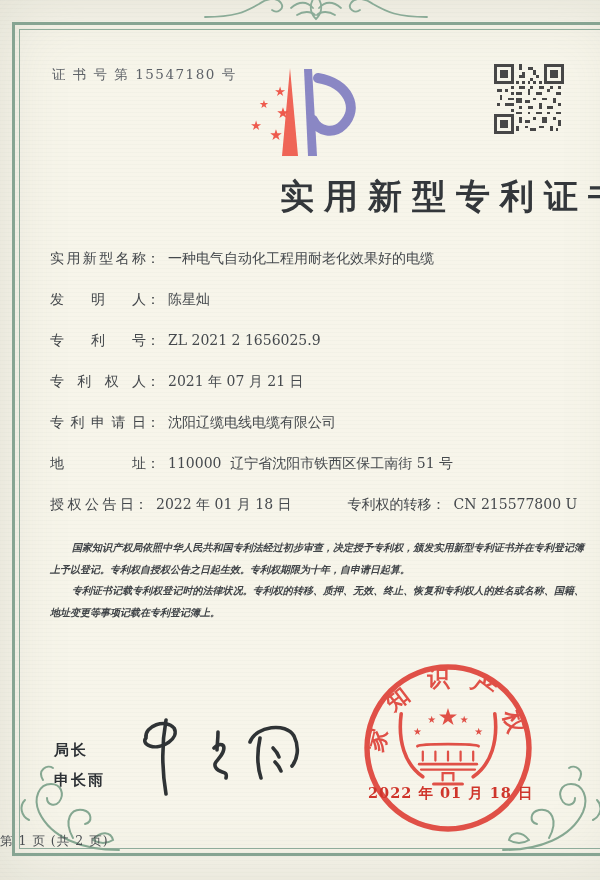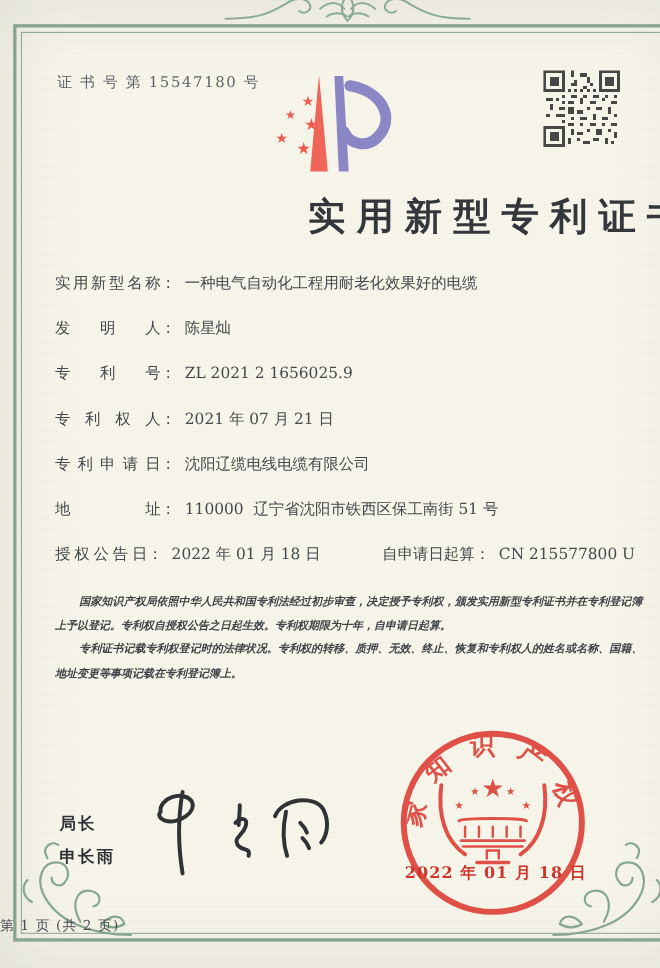--- a/index.html
+++ b/index.html
@@ -114,21 +114,21 @@
     <div class="frow">
       <span class="flabel">专利权人</span><span class="fcolon">：</span><span class="fval">2021 年 07 月 21 日</span>
     </div>
     <div class="frow">
       <span class="flabel">专利申请日</span><span class="fcolon">：</span><span class="fval">沈阳辽缆电线电缆有限公司</span>
     </div>
     <div class="frow">
       <span class="flabel">地址</span><span class="fcolon">：</span><span class="fval">110000  辽宁省沈阳市铁西区保工南街 51 号</span>
     </div>
     <div class="frow grant">
-      <span class="flabel">授权公告日</span><span class="fcolon">：</span><span class="fval">2022 年 01 月 18 日</span><span class="pair2"><span class="flabel">自申请日起算</span><span class="fcolon">：</span><span class="fval">CN 215577800 U</span></span>
+      <span class="flabel">授权公告日</span><span class="fcolon">：</span><span class="fval">2022 年 01 月 18 日</span><span class="pair2"><span class="flabel">专利权的转移</span><span class="fcolon">：</span><span class="fval">CN 215577800 U</span></span>
     </div>
 
     <div class="paras">
       <p>国家知识产权局依照中华人民共和国专利法经过初步审查，决定授予专利权，颁发实用新型专利证书并在专利登记簿上予以登记。专利权自授权公告之日起生效。专利权期限为十年，自申请日起算。</p>
       <p>专利证书记载专利权登记时的法律状况。专利权的转移、质押、无效、终止、恢复和专利权人的姓名或名称、国籍、地址变更等事项记载在专利登记簿上。</p>
     </div>
   </div>
 
   <div class="signoff">
     <div>局长</div>

